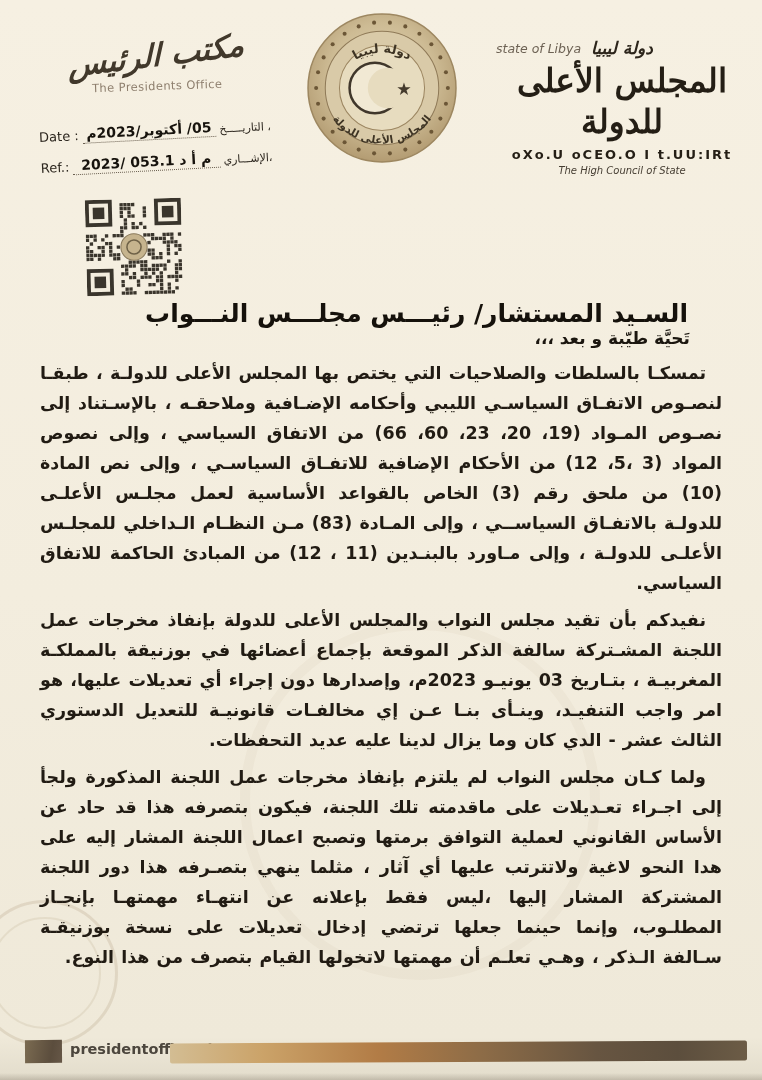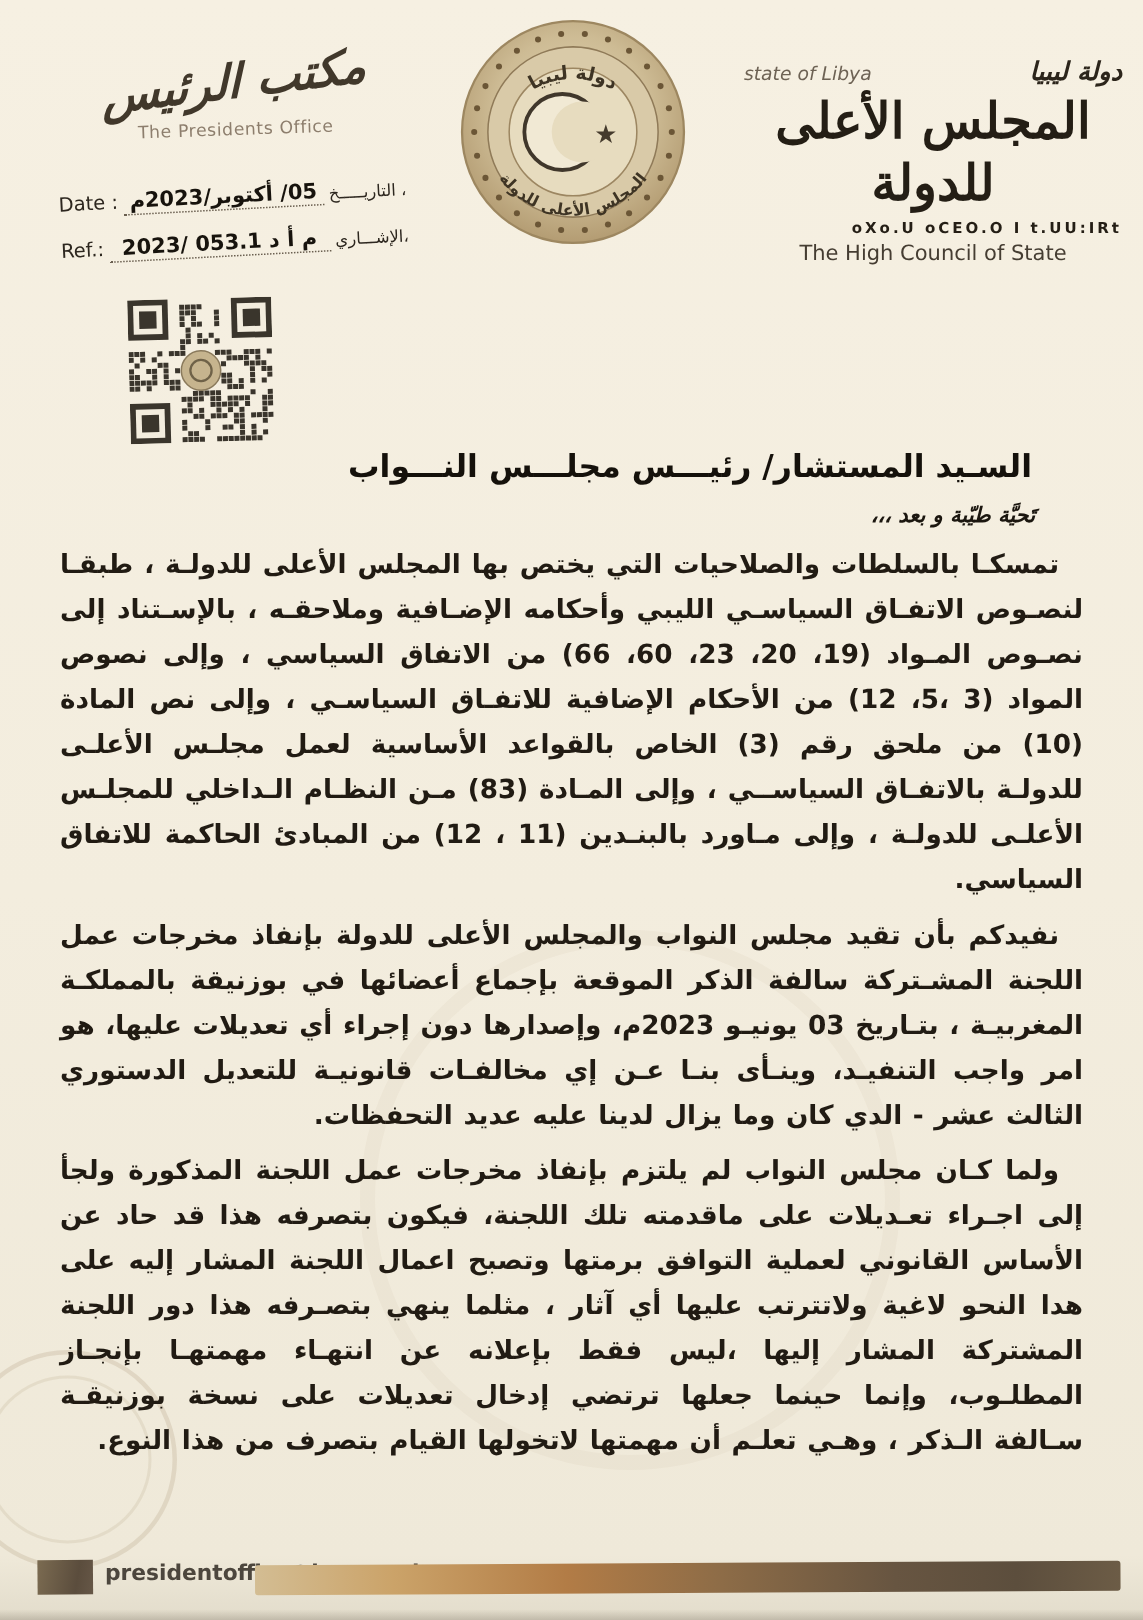--- a/index.html
+++ b/index.html
@@ -16,47 +16,47 @@
   .office-logo{position:absolute;left:64px;top:38px;width:185px;text-align:center;transform:rotate(-2deg);}
   .office-calligraphy{
     font-size:31px;font-weight:bold;color:#41382b;font-style:italic;
     transform:rotate(-5deg) skewX(-6deg);display:inline-block;line-height:1.1;
   }
   .office-sub{font-size:11.5px;color:#8d7e6d;margin-top:7px;letter-spacing:.4px;}
   
   .seal{position:absolute;left:306px;top:12px;}
   
   .council-logo{position:absolute;right:14px;top:38px;width:252px;text-align:center;}
-  .state-row{display:flex;justify-content:space-between;align-items:center;gap:10px;}
+  .state-row{display:flex;justify-content:flex-start;align-items:center;gap:10px;}
   .state-latin{font-size:12.5px;font-style:italic;color:#6d6254;}
   .state-ar{font-size:17px;font-weight:bold;color:#2c251b;font-style:italic;}
   .council-callig{font-size:33px;font-weight:bold;color:#241e15;line-height:1.25;margin-top:2px;
     font-family:"DejaVu Serif","Liberation Serif",serif;}
-  .council-tifinagh{font-size:10px;font-weight:bold;color:#241e15;letter-spacing:2px;margin-top:4px;text-align:right;}
-  .council-latin{font-size:14px;color:#453d32;margin-top:3px;}
+  .council-tifinagh{font-size:13px;font-weight:bold;color:#241e15;letter-spacing:2px;margin-top:4px;}
+  .council-latin{font-size:10px;font-style:italic;color:#453d32;margin-top:3px;}
   
   .meta{position:absolute;left:40px;top:120px;width:232px;transform:rotate(-3deg);}
   .meta-row{display:flex;align-items:flex-end;margin-bottom:11px;}
   .meta-label-en{font-size:13px;color:#2d271f;white-space:nowrap;padding-bottom:1px;}
   .meta-line{flex:1;border-bottom:1px dotted #6a5f50;text-align:center;margin:0 3px;direction:rtl;}
   .meta-value{font-weight:bold;font-size:14px;color:#17130d;white-space:nowrap;}
   .meta-label-ar{font-size:11px;color:#2d271f;white-space:nowrap;padding-bottom:1px;}
   
   .qr{position:absolute;left:86px;top:199px;transform:rotate(-1.5deg);}
   
   .watermark-mid{position:absolute;left:240px;top:620px;width:340px;height:340px;border-radius:50%;
     border:10px solid rgba(164,144,108,0.06);pointer-events:none;}
   .watermark-corner{position:absolute;left:-28px;top:900px;width:140px;height:140px;border-radius:50%;
     border:3px solid rgba(168,147,112,0.22);pointer-events:none;}
   .watermark-corner::after{content:"";position:absolute;left:14px;top:14px;right:14px;bottom:14px;
     border-radius:50%;border:2px solid rgba(168,147,112,0.16);}
   
   .letter{position:absolute;left:40px;right:40px;top:299px;direction:rtl;}
-  .recipient{font-weight:bold;font-size:21px;color:#15110b;text-align:right;padding-left:30px;padding-right:34px;}
-  .salutation{font-weight:bold;font-size:14px;color:#1b160f;margin-top:13px;padding-right:32px;font-style:italic;}
+  .recipient{font-weight:bold;font-size:25px;color:#15110b;text-align:right;padding-left:30px;padding-right:34px;}
+  .salutation{font-weight:bold;font-size:17px;color:#1b160f;padding-right:32px;}
   .body-text{margin-top:10px;}
   .body-text p{
     font-size:17.5px;font-weight:600;color:#211b13;line-height:30px;
     text-align:justify;margin:0 0 7px;text-indent:16px;word-spacing:1px;
   }
   
   .footer-square{position:absolute;left:25px;top:1040px;width:37px;height:23px;
     background:linear-gradient(100deg,#7b6b51 0%,#5b4d3d 70%,#665747 100%);transform:rotate(-.5deg);}
   .footer-email{position:absolute;left:70px;top:1041px;font-size:14.5px;font-weight:bold;color:#4c463d;}
   .footer-bar{position:absolute;left:170px;right:15px;top:1042px;height:20px;border-radius:2px;

